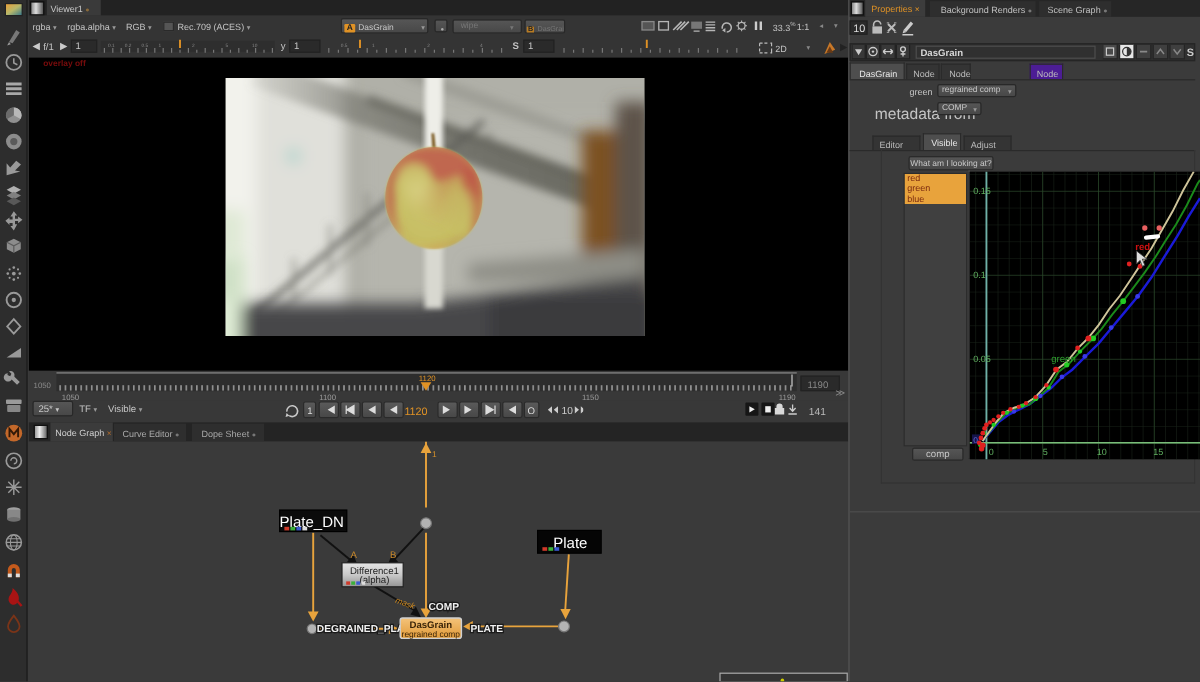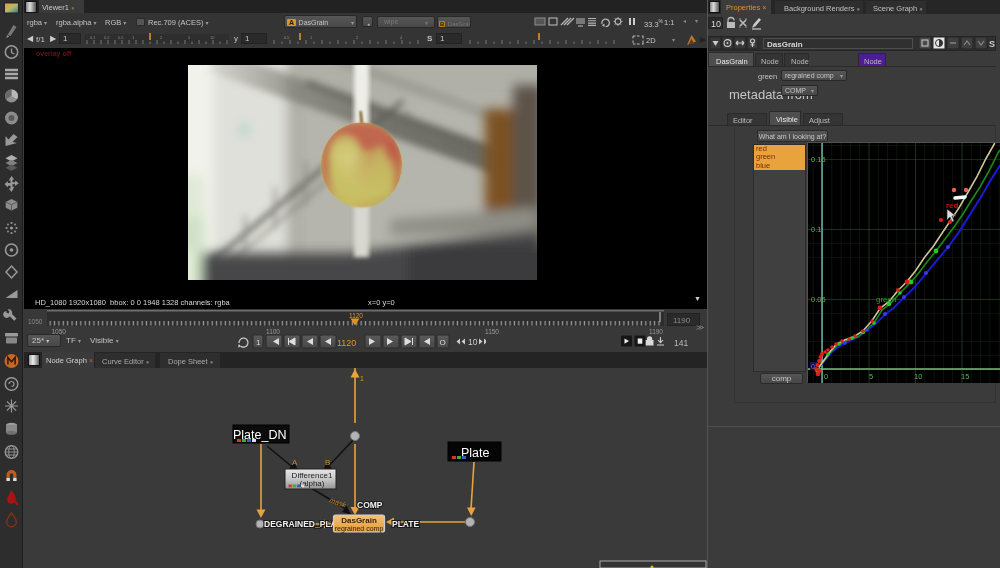--- a/index.html
+++ b/index.html
@@ -322,25 +322,20 @@
       <ellipse cx="160" cy="95" rx="17" ry="18" fill="url(#aphi)"></ellipse>
       <ellipse cx="196" cy="108" rx="12" ry="16" fill="#c6bd66" opacity="0.55"></ellipse>
       <path d="M140 130 q30 22 64 -2 q-24 26 -64 2 z" fill="#a34836" opacity="0.5"></path>
       <path d="M155 140 q16 6 30 -2 l-6 5 q-11 4 -24 -3 z" fill="#de9550" opacity="0.9"></path>
       <path d="M206 70 q8 10 9 28 l-4 2 q2 -16 -5 -30 z" fill="#b85244" opacity="0.7"></path>
     </g>
   </g>
 </svg>
 </div>
 
-<div class="abs" id="infobar" style="left:24px;top:291px;width:683px;height:18px;background:#000;color:#d8d8d8;font-size:7.5px;">
-  <span class="abs" style="left:11px;top:7px;">HD_1080 1920x1080&nbsp; bbox: 0 0 1948 1328 channels: rgba</span>
-  <span class="abs" style="left:344px;top:7px;">x=0 y=0</span>
-  <span class="abs" style="left:670px;top:4px;color:#cfcfcf;font-size:7px;">▼</span>
-</div>
 
 <div class="abs" id="timeline" style="left:24px;top:309px;width:683px;height:25px;background:#383838;"></div>
 <div class="abs" style="left:28px;top:318px;color:#8a8a8a;font-size:6.5px;">1050</div>
 <svg class="abs" style="left:24px;top:308px;z-index:3;" width="683" height="26" viewBox="0 0 683 26">
   <defs>
         <pattern id="tkp" x="24" y="0" width="4.38" height="26" patternUnits="userSpaceOnUse">
           <rect x="1.5" y="13" width="1.3" height="4.5" fill="#989898"></rect>
         </pattern>
       </defs>
   <rect x="23" y="2" width="617" height="16" fill="#2d2d2d"></rect>

